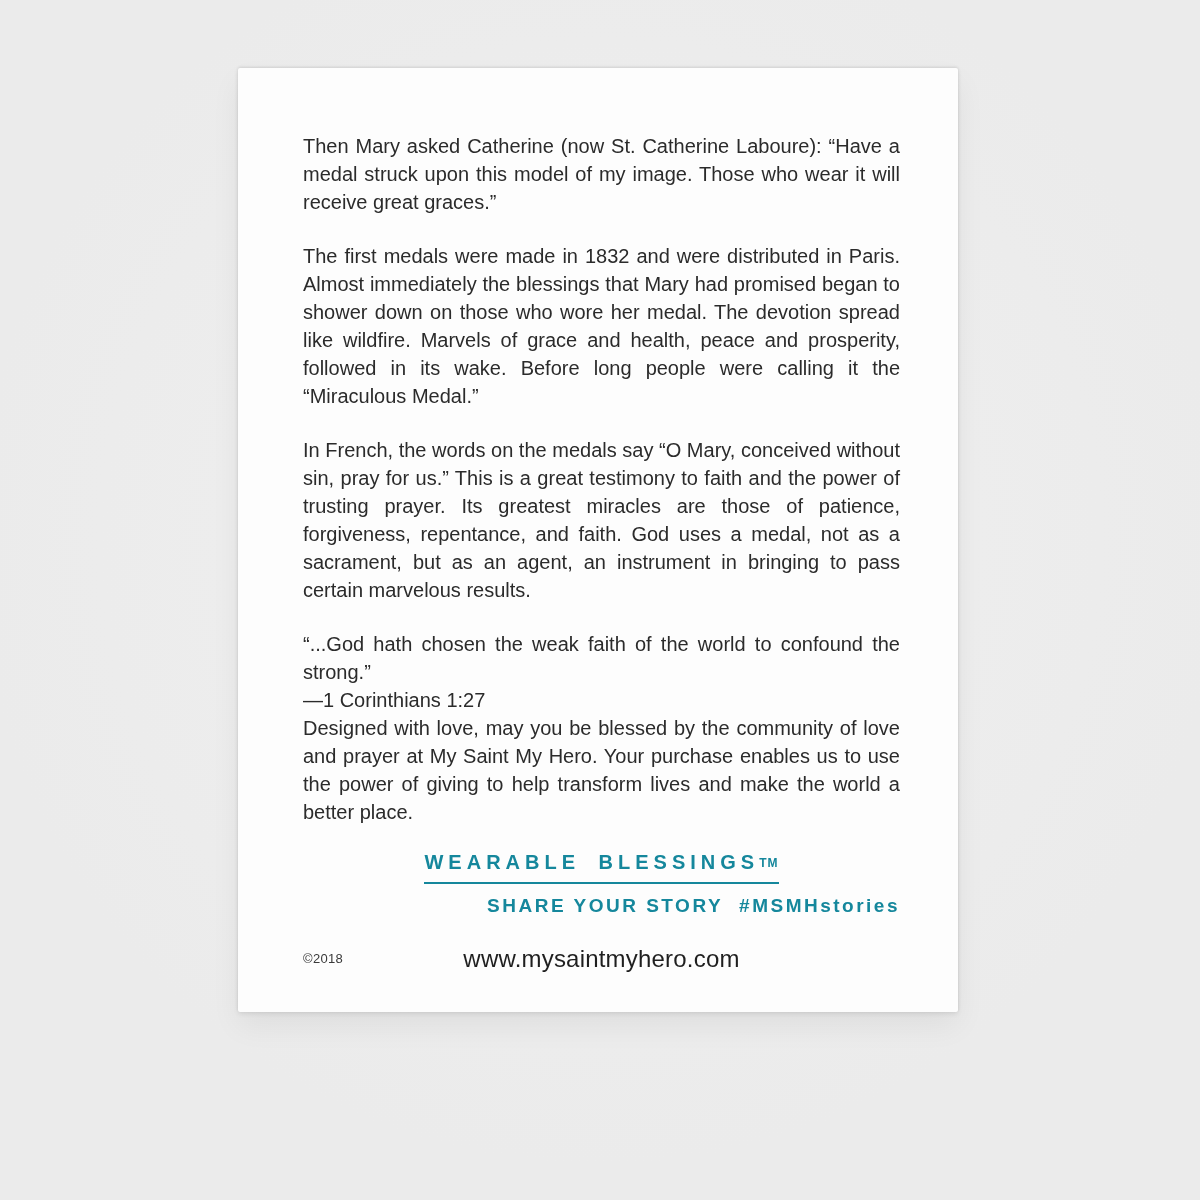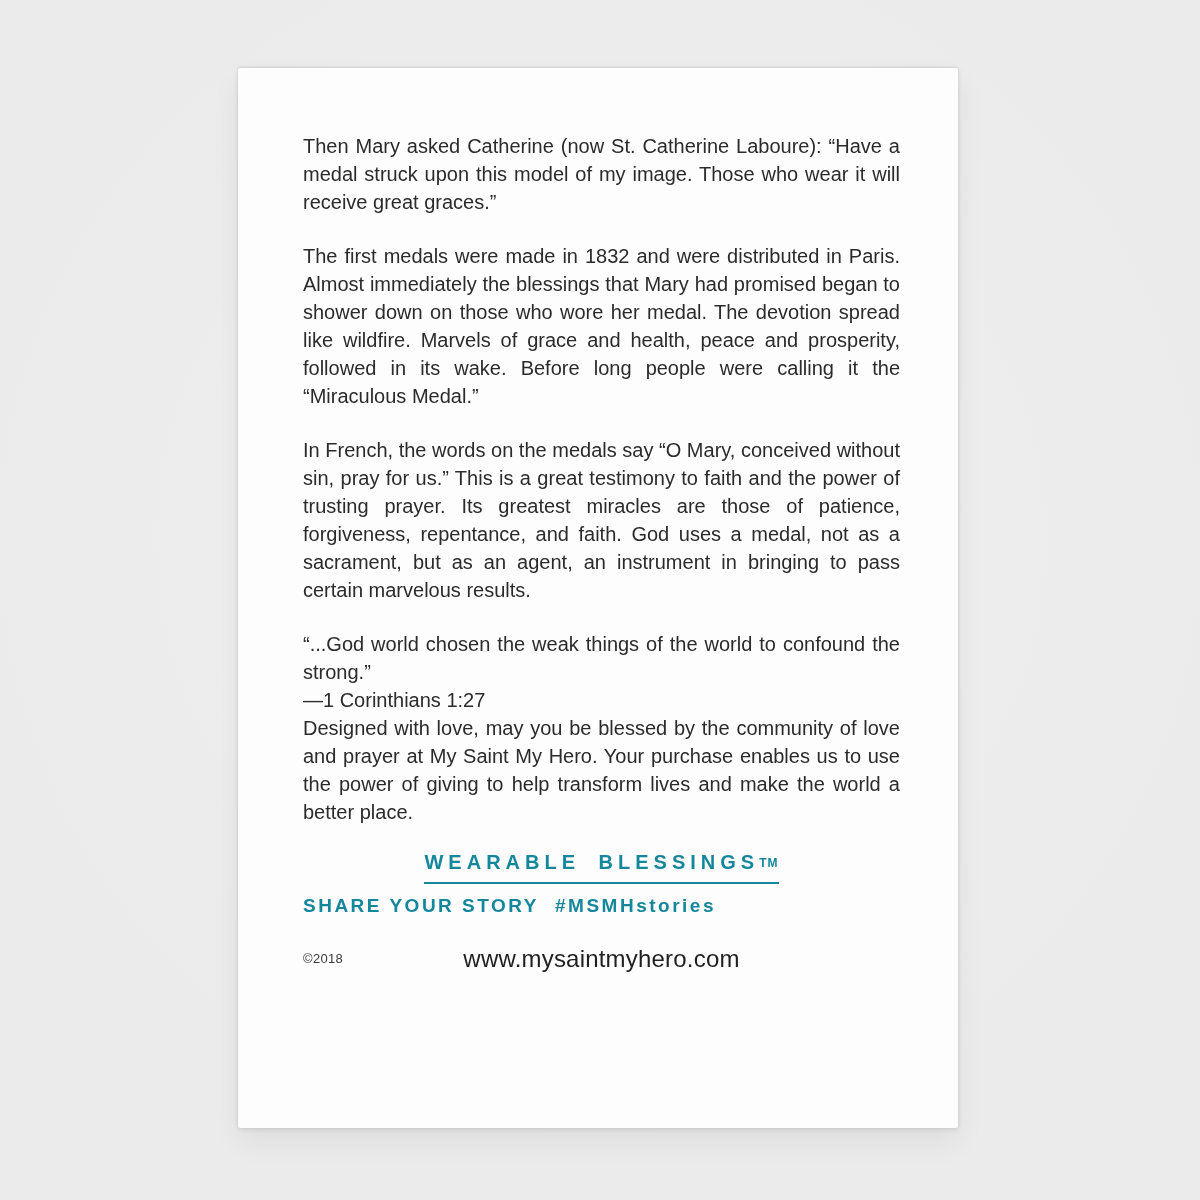--- a/index.html
+++ b/index.html
@@ -13,21 +13,21 @@
   body{
     background:radial-gradient(circle at 50% 45%, #f0f0f0 0%, var(--bg) 70%);
     font-family:"Liberation Sans","DejaVu Sans",sans-serif;
     color:var(--ink);
     position:relative;
     overflow:hidden;
   }
   .card{
     position:absolute;
     left:238px; top:68px;
-    width:720px; height:1060px;
+    width:720px; height:944px;
     background:var(--card-bg);
     border-radius:2px;
     box-shadow:0 -1px 3px rgba(0,0,0,.10),
                0 2px 5px rgba(0,0,0,.08),
                0 14px 30px rgba(0,0,0,.06);
   }
   .card-content{
     padding:64px 58px 0 65px;
     font-size:20px;
     line-height:28px;
@@ -69,21 +69,21 @@
     top:1px;
     letter-spacing:1px;
   }
   .tagline{
     margin-top:11px;
     color:var(--teal);
     font-weight:700;
     font-size:19px;
     letter-spacing:2.5px;
     line-height:22px;
-    text-align:left;
+    text-align:right;
   }
   .tagline .hashtag{margin-left:16px;}
   .footer{
     position:relative;
     margin-top:29px;
     height:26px;
     text-align:left;
   }
   .copyright{
     position:absolute;
@@ -106,21 +106,21 @@
 
 <div class="card">
   <div class="card-content">
 
     <p class="para">Then Mary asked Catherine (now St. Catherine Laboure): “Have a medal struck upon this model of my image. Those who wear it will receive great graces.”</p>
 
     <p class="para">The first medals were made in 1832 and were distributed in Paris. Almost immediately the blessings that Mary had promised began to shower down on those who wore her medal. The devotion spread like wildfire. Marvels of grace and health, peace and prosperity, followed in its wake. Before long people were calling it the “Miraculous Medal.”</p>
 
     <p class="para">In French, the words on the medals say “O Mary, conceived without sin, pray for us.” This is a great testimony to faith and the power of trusting prayer. Its greatest miracles are those of patience, forgiveness, repentance, and faith. God uses a medal, not as a sacrament, but as an agent, an instrument in bringing to pass certain marvelous results.</p>
 
-    <p class="quote">“...God world chosen the weak things of the world to confound the strong.”</p>
+    <p class="quote">“...God hath chosen the weak faith of the world to confound the strong.”</p>
 
     <div class="attribution">—1 Corinthians 1:27</div>
 
     <p class="closing">Designed with love, may you be blessed by the community of love and prayer at My Saint My Hero. Your purchase enables us to use the power of giving to help transform lives and make the world a better place.</p>
 
     <div class="brand">
       <span class="wordmark-wrap"><span class="wordmark">WEARABLE BLESSINGS</span><sup class="tm">TM</sup></span>
       <div class="tagline">
         <span>SHARE YOUR STORY</span><span class="hashtag">#MSMHstories</span>
       </div>

